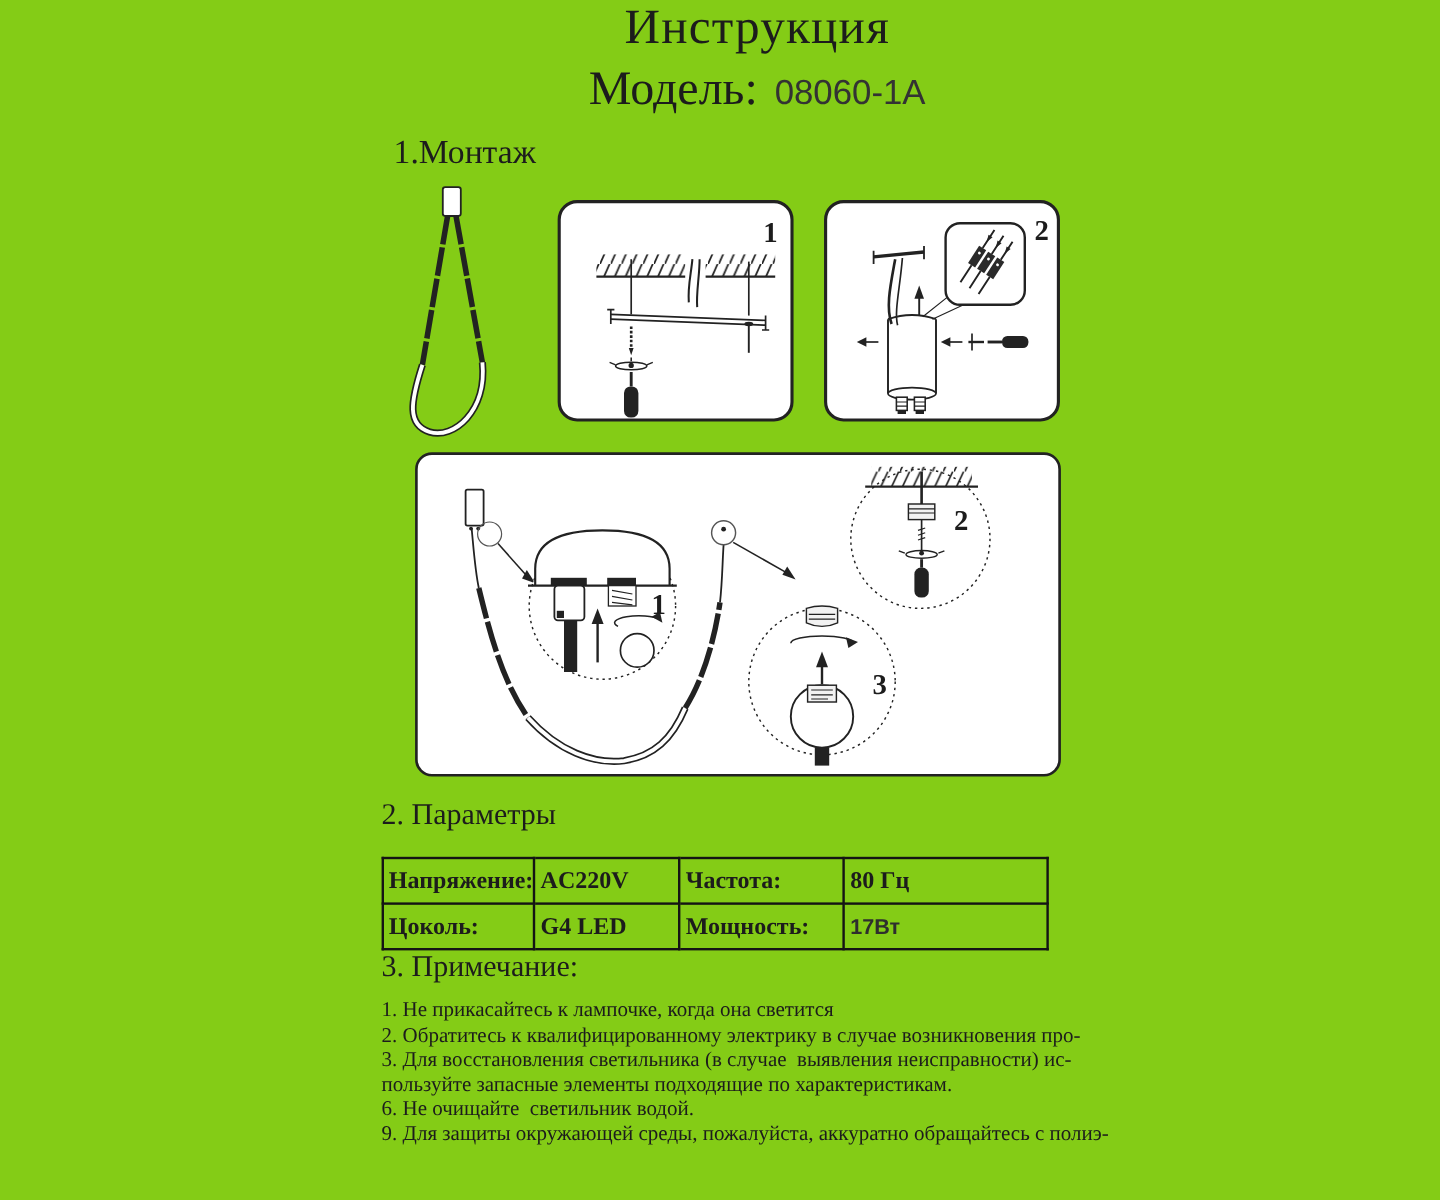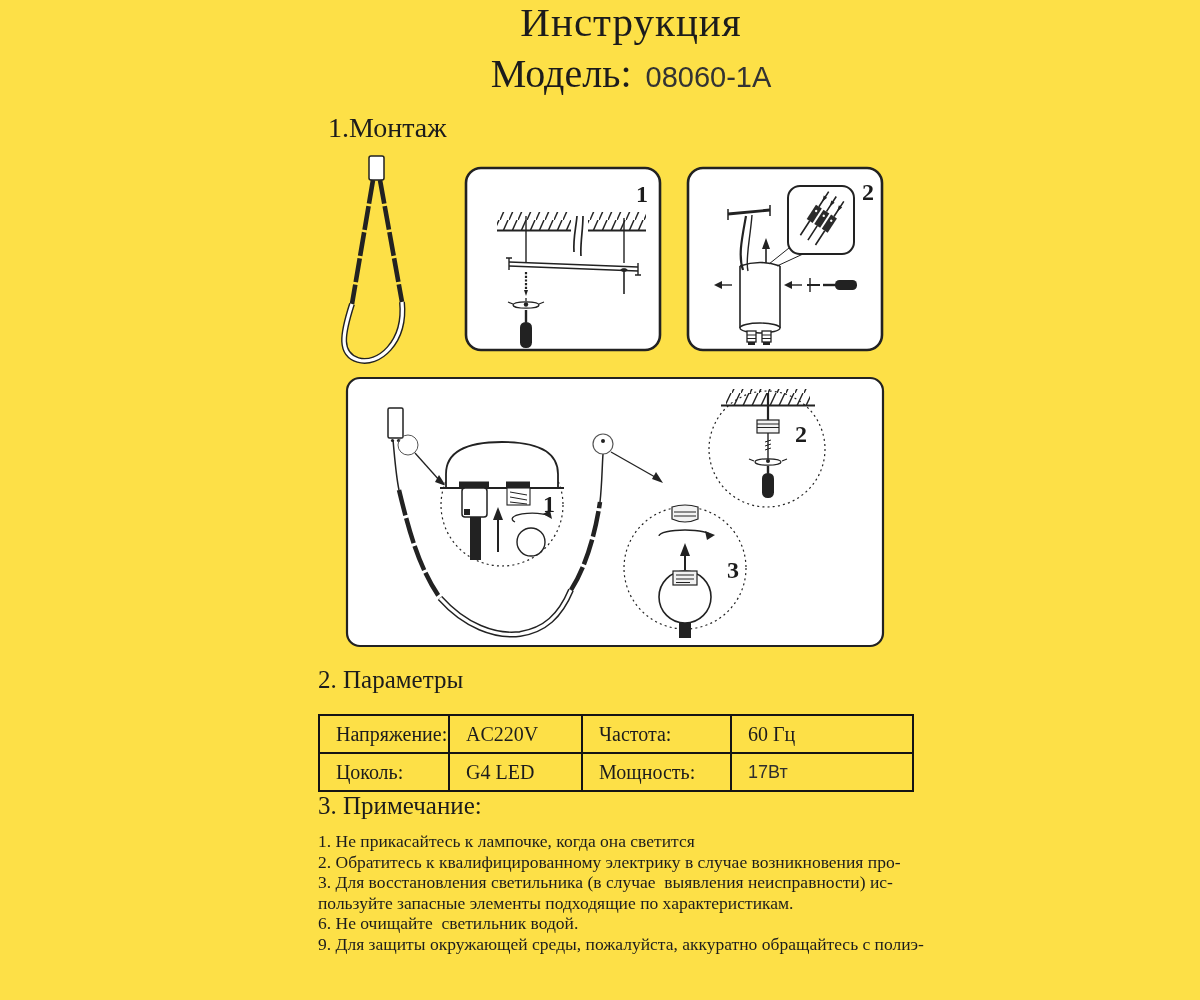--- a/index.html
+++ b/index.html
@@ -1,18 +1,18 @@
 <!DOCTYPE html>
 <html><head>
 <meta charset="utf-8">
 <style>
   html,body{margin:0;padding:0;}
   body{width:1200px;height:1000px;background:#ffffff;overflow:hidden;
        font-family:"Liberation Serif",serif;color:#1c1c1c;}
-  .page{position:absolute;left:0;top:0;width:1200px;height:1000px;background:#fde047;}
+  .page{position:absolute;left:0;top:0;width:1200px;height:1000px;background:#84cc16;}
 
   .title-row{position:absolute;left:0;right:0;text-align:center;}
   .doc-title{top:-2px;font-size:41px;letter-spacing:1px;}
   .doc-title span{margin-left:62px;}
   .model-row{top:50px;font-size:40px;}
   .model-row .inner{margin-left:62px;}
   .model-value{font-family:"Liberation Sans",sans-serif;font-size:29px;color:#333;margin-left:14px;}
 
   .h-montage{position:absolute;left:328px;top:112px;font-size:28px;}
   .h-params{position:absolute;left:318px;top:666px;font-size:25px;}
@@ -20,21 +20,21 @@
 
   svg{position:absolute;overflow:visible;}
   .fig-lamp{left:336px;top:152px;}
   .fig-step1{left:464px;top:166px;}
   .fig-step2{left:686px;top:166px;}
   .fig-assembly{left:345px;top:376px;}
   svg text{font-family:"Liberation Serif",serif;font-size:24px;fill:#1c1c1c;font-weight:600;}
 
   table.params{position:absolute;left:318px;top:714px;border-collapse:collapse;
       font-size:20px;table-layout:fixed;}
-  table.params td{border:2px solid #141414;height:36px;padding:0 0 0 16px;vertical-align:middle;}
+  table.params td{border:2px solid #141414;height:36px;padding:0 0 0 4px;vertical-align:middle;font-weight:bold;}
   table.params{border:2.5px solid #141414;}
   td.c1{width:112px;} td.c2{width:115px;} td.c3{width:131px;} td.c4{width:164px;}
   td.sans{font-family:"Liberation Sans",sans-serif;font-size:18px;color:#2e2e2e;}
 
   .notes{position:absolute;left:318px;top:831px;width:585px;font-size:17.5px;line-height:20.6px;}
   .note-line{white-space:pre;}
 </style>
 </head>
 <body>
 
@@ -278,21 +278,21 @@
   </svg>
 
   <div class="h-params">2. Параметры</div>
 
   <table class="params">
     <tbody>
       <tr>
         <td class="c1">Напряжение:</td>
         <td class="c2">AC220V</td>
         <td class="c3">Частота:</td>
-        <td class="c4">60 Гц</td>
+        <td class="c4">80 Гц</td>
       </tr>
       <tr>
         <td class="c1">Цоколь:</td>
         <td class="c2">G4 LED</td>
         <td class="c3">Мощность:</td>
         <td class="c4 sans">17Вт</td>
       </tr>
     </tbody>
   </table>
 

